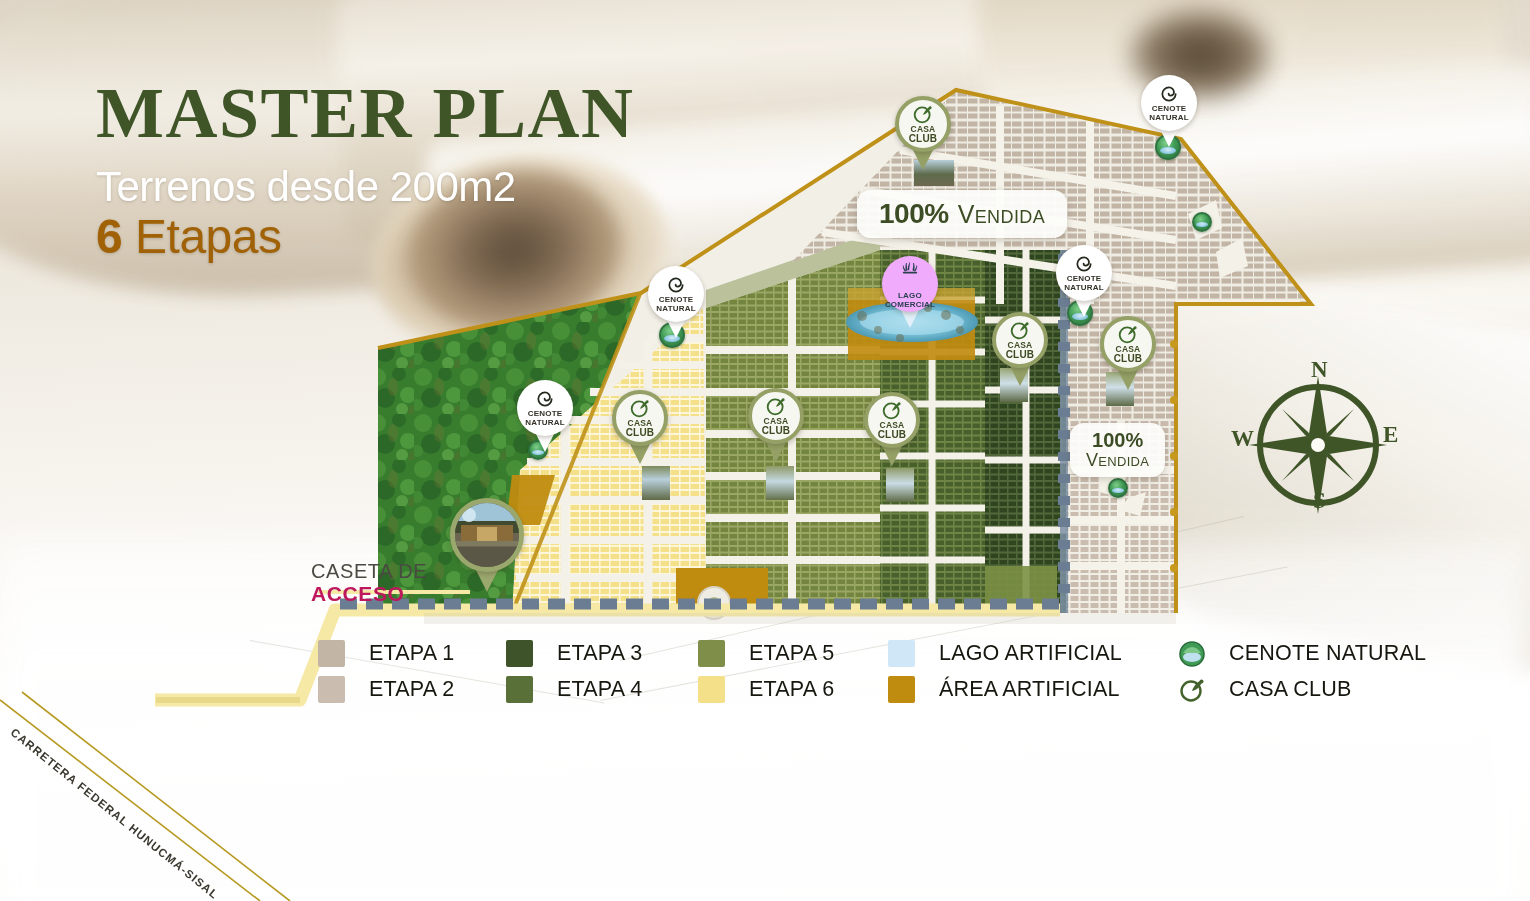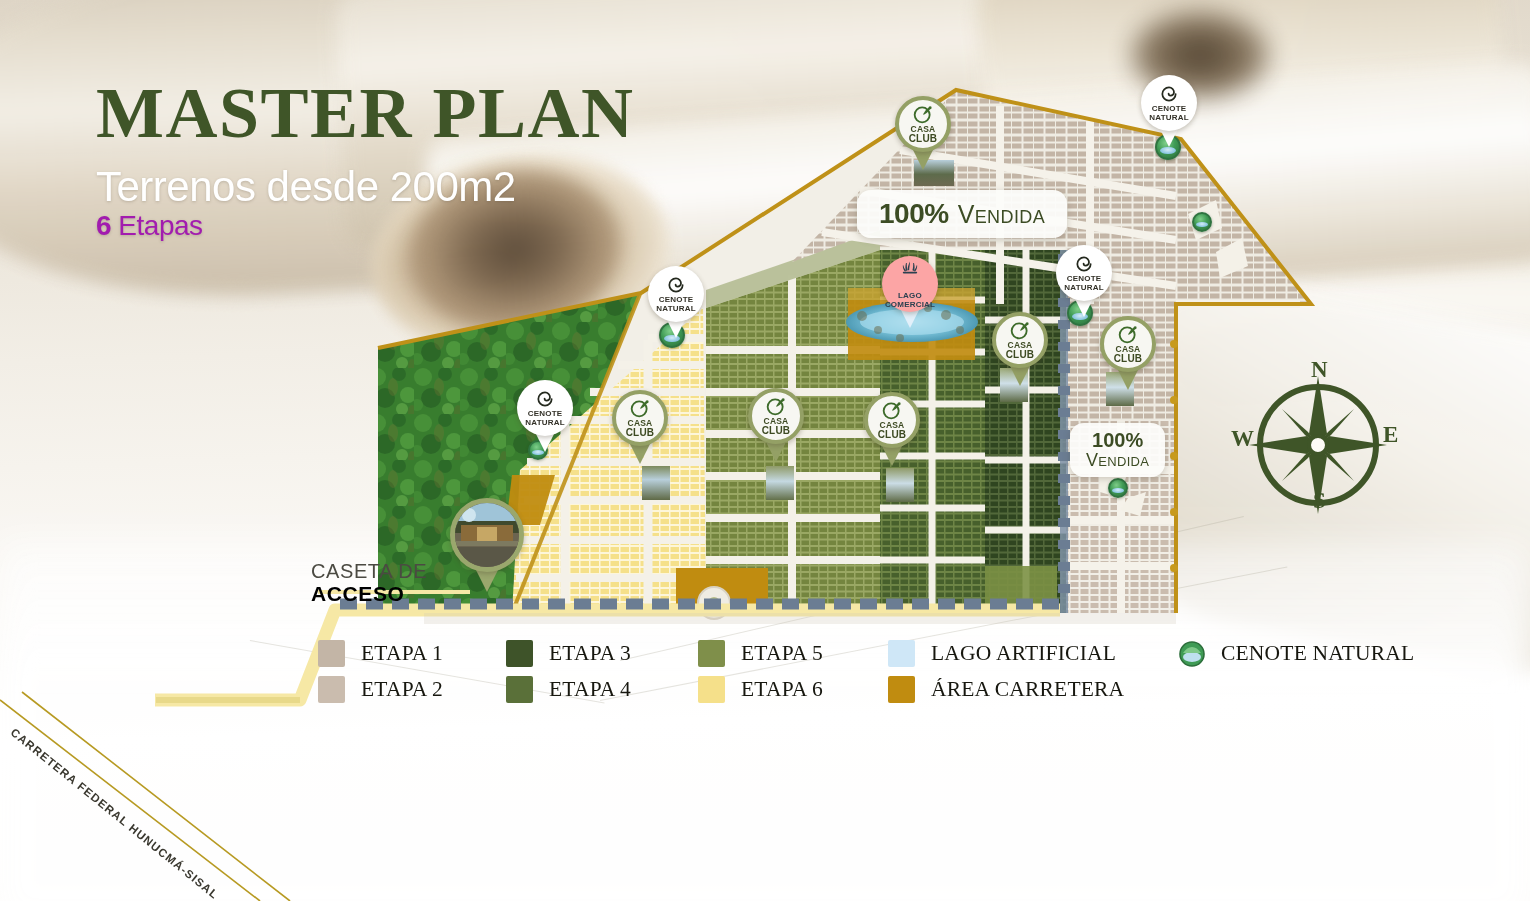--- a/index.html
+++ b/index.html
@@ -94,21 +94,21 @@
     font-family: "Liberation Serif", serif;
     font-size: 72px; font-weight: 700; letter-spacing: 1.5px;
     color: #3f5528; line-height: .98;
   }
   #headline .t2 {
     font-size: 42px; color: #ffffff; font-weight: 400; line-height: 1.12;
     margin-top: 14px; letter-spacing: -.5px;
     text-shadow: 0 1px 3px rgba(90,80,60,.28);
   }
   #headline .t3 {
-    font-size: 28px; color: #a21caf; line-height: 1.12; letter-spacing: -.5px;
+    font-size: 48px; color: #a16207; line-height: 1.12; letter-spacing: -.5px;
     text-shadow: 0 1px 3px rgba(90,80,60,.28);
   }
   #headline .t3 b { font-weight: 700; }
 
   
   #map { position: absolute; left: 0; top: 0; width: 1530px; height: 901px; z-index: 20; pointer-events: none; }
   #map svg { width: 100%; height: 100%; display: block; }
 
   
   .pin { position: absolute; z-index: 40; }
@@ -121,21 +121,21 @@
   .pin .tail {
     width: 0; height: 0; margin: -6px auto 0;
     border-left: 11px solid transparent;
     border-right: 11px solid transparent;
     position: relative; z-index: 1;
   }
   .pin.white .head { background: #ffffff; }
   .pin.white .tail { border-top: 22px solid #ffffff; }
   .pin.olive .head { background: #f7f7f2; border: 4px solid #94a065; }
   .pin.olive .tail { border-top: 24px solid #94a065; border-left-width: 12px; border-right-width: 12px; }
-  .pin.blue .head { background: #fca5a5; gap: 16px; }
+  .pin.blue .head { background: #f0abfc; gap: 16px; }
   .pin.blue .tail { border-top: 22px solid #e2f0fa; }
   .pin .lbl {
     font-size: 8px; font-weight: 700; color: #333128;
     line-height: 1.05; text-align: center; letter-spacing: .2px;
     margin-top: 1px;
   }
   .pin.olive .lbl { color: #3d4a22; font-size: 8.5px; }
   .pin.blue .lbl { color: #2c4150; font-size: 8px; }
   .pin .lbl .big { font-size: 10px; display: block; }
   .pin.photo { width: 74px; }
@@ -178,21 +178,21 @@
 
   
   .smallcaps { font-variant: small-caps; }
 
   
   #caseta {
     position: absolute; left: 311px; top: 560px; z-index: 40;
     color: #4b4a42; line-height: 1.12; letter-spacing: .6px;
   }
   #caseta .l1 { font-size: 20px; }
-  #caseta .l2 { font-size: 21px; font-weight: 700; color: #000000; }
+  #caseta .l2 { font-size: 21px; font-weight: 700; color: #be185d; }
 
   
   #hw-label {
     position: absolute; left: 16px; top: 726px; z-index: 30;
     transform: rotate(39deg); transform-origin: 0 0;
     font-size: 11.5px; font-weight: 600; color: #3a382f;
     letter-spacing: 1.1px; white-space: nowrap;
   }
 
   
@@ -207,24 +207,23 @@
   #compass .w { left: -2px; top: 66px; }
 
   
   #legend {
     position: absolute; left: 318px; top: 640px; z-index: 40;
     display: grid;
     grid-template-columns: 188px 192px 190px 290px auto;
     row-gap: 9px;
   }
   .lg {
-    display: flex; align-items: center; gap: 16px;
+    display: flex; align-items: center; gap: 24px;
     font-size: 21.5px; color: #17170f; letter-spacing: .2px;
     white-space: nowrap;
-    font-family: Liberation Serif, serif;
   }
   .sw { width: 27px; height: 27px; flex: 0 0 27px; border-radius: 2px; }
   .ic { width: 27px; height: 27px; flex: 0 0 27px; display:flex; align-items:center; justify-content:center; }
 
   
   #line-legend { position: absolute; left: 325px; top: 785px; z-index: 40; }
   .ll { display: flex; align-items: center; margin-bottom: 17px; }
   .ll .key { width: 125px; flex: 0 0 125px; display:flex; align-items:center; }
   .ll .solid { width: 122px; height: 9px; border-radius: 2px; background: #f6e8a5; }
   .ll .dashes { display: flex; gap: 6px; }
@@ -804,18 +803,28 @@
   <div class="lg">
     <span class="sw" style="background:#5a7039"></span>
     <span>ETAPA 4</span>
   </div>
   <div class="lg">
     <span class="sw" style="background:#f5e08a"></span>
     <span>ETAPA 6</span>
   </div>
   <div class="lg">
     <span class="sw" style="background:#c08c10"></span>
-    <span>ÁREA CARRETERA</span>
+    <span>ÁREA ARTIFICIAL</span>
+  </div>
+  <div class="lg">
+    <span class="ic">
+      <svg width="26" height="26" viewBox="0 0 26 26">
+        <circle cx="12" cy="14" r="9.5" fill="none" stroke="#44632c" stroke-width="2.4"></circle>
+        <path d="M13 14 C15 8, 19 4, 24 3 C22 9, 18 13, 13 14 Z" fill="#44632c"></path>
+        <circle cx="22.5" cy="4.5" r="2" fill="#44632c"></circle>
+      </svg>
+    </span>
+    <span>CASA CLUB</span>
   </div>
 </div>
 
 <div id="line-legend">
 </div>
 
 </body></html>

